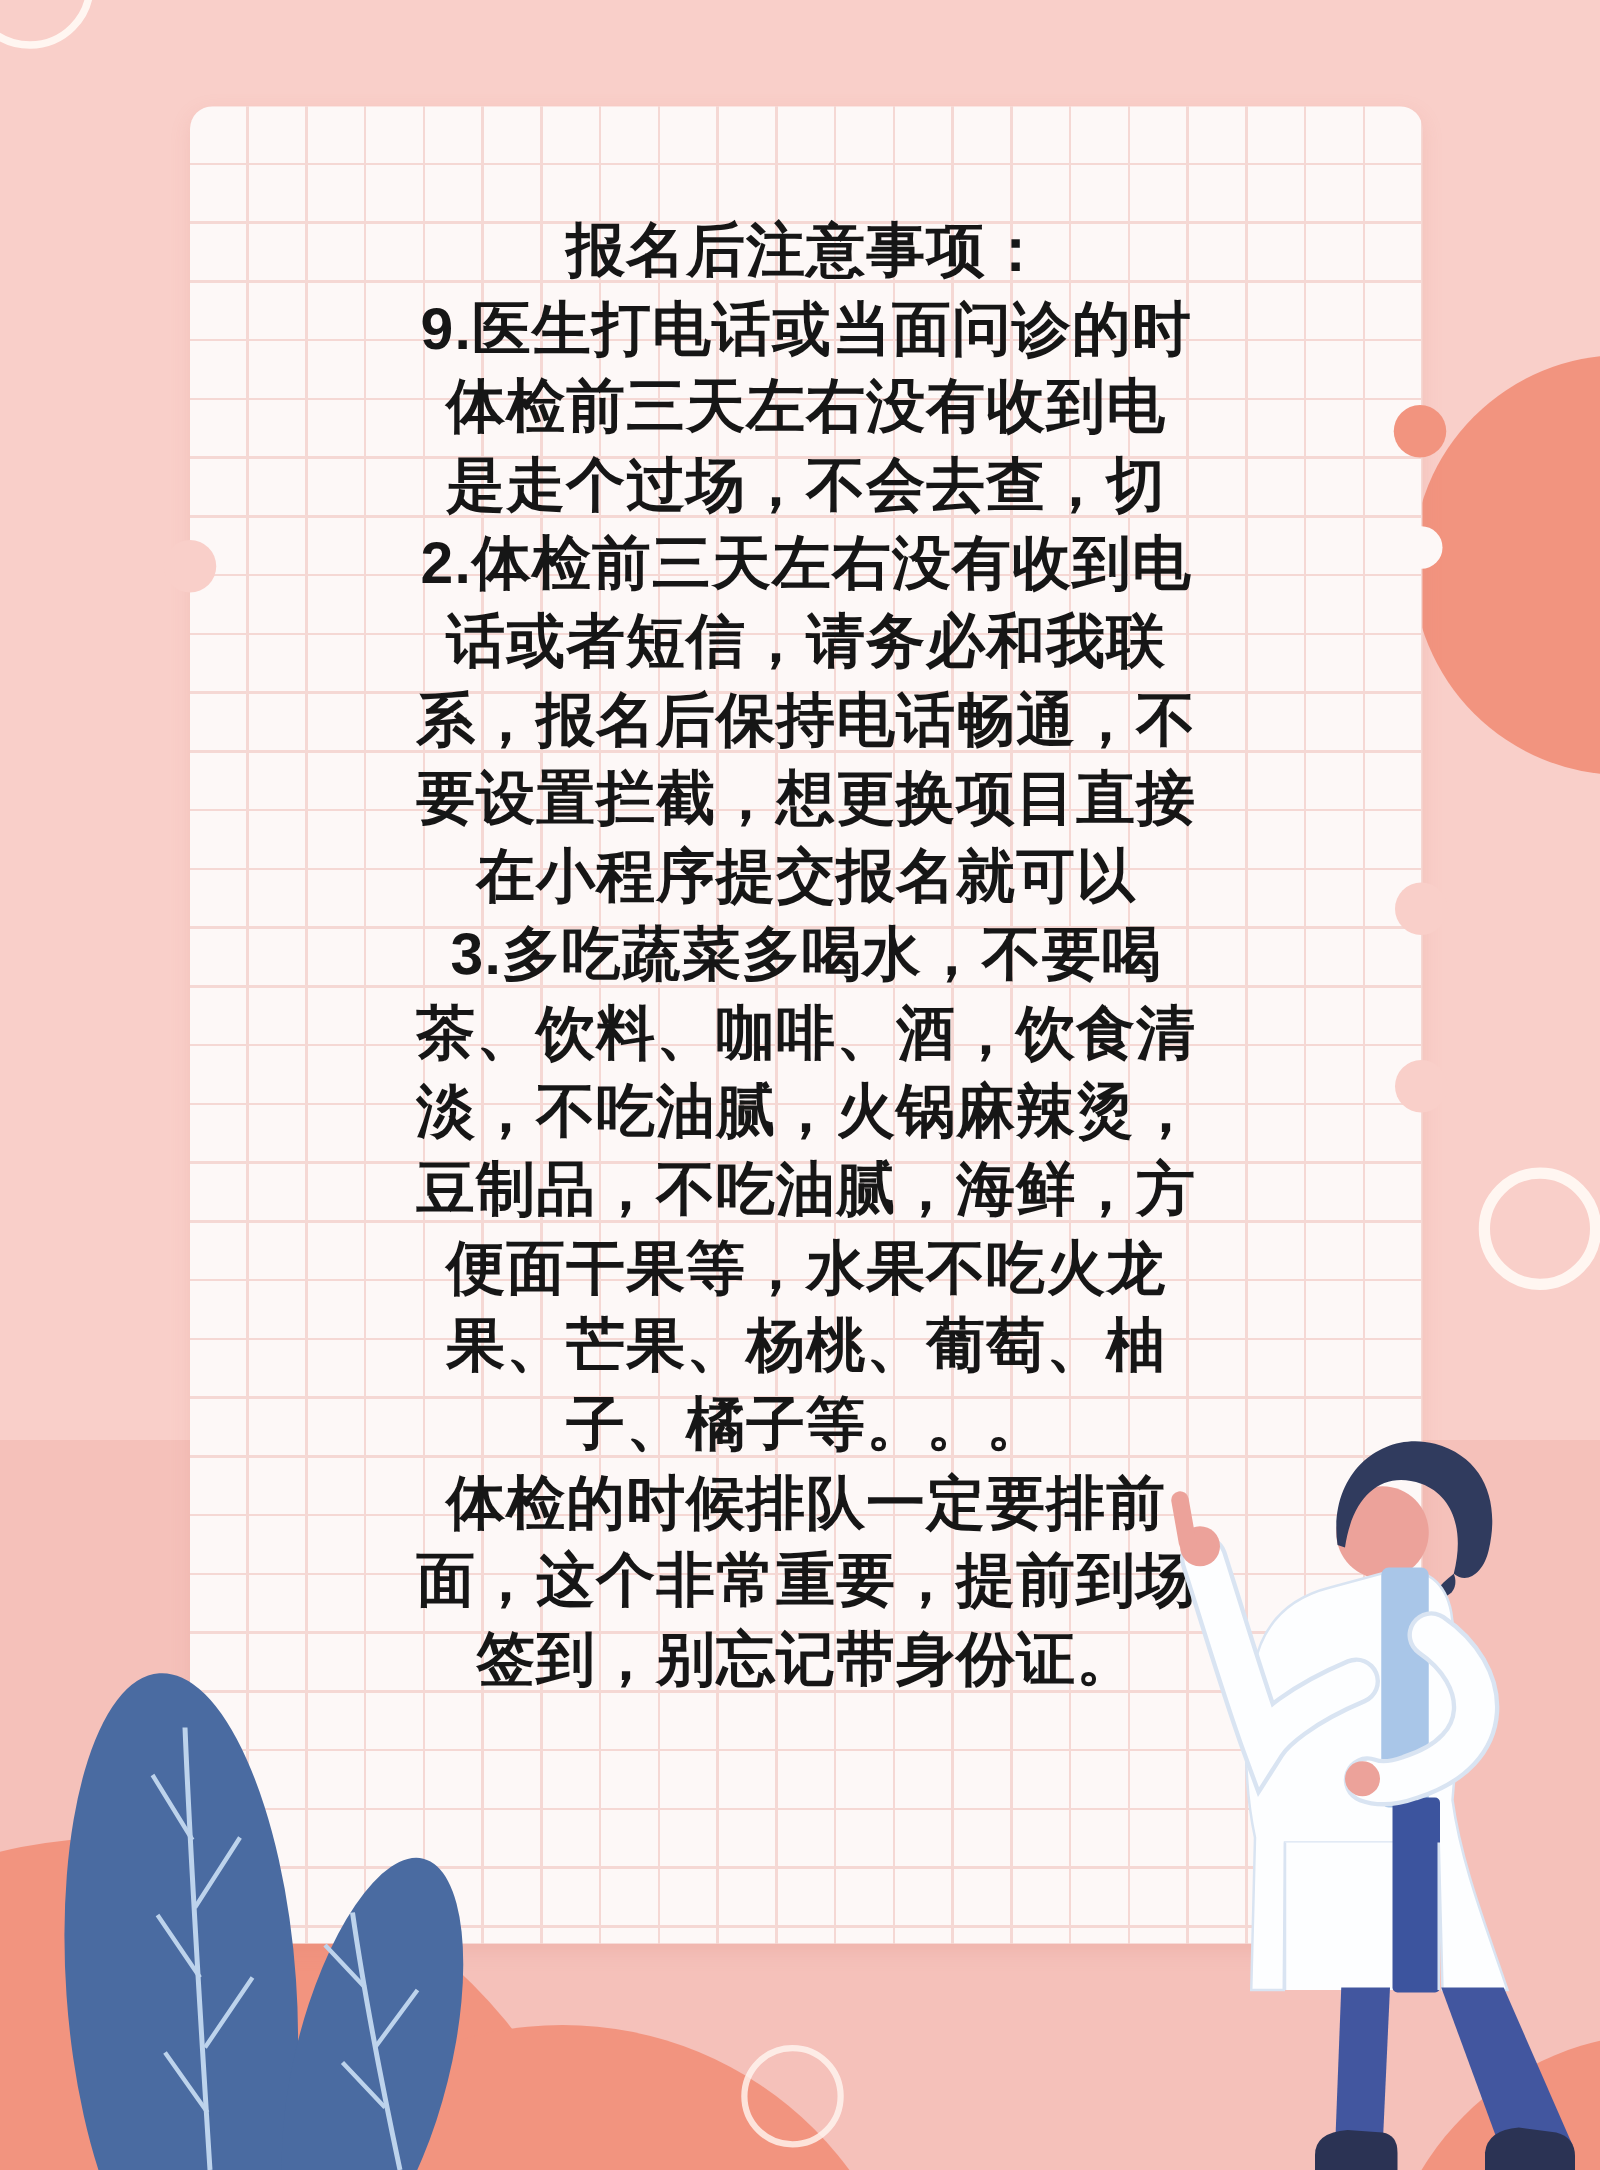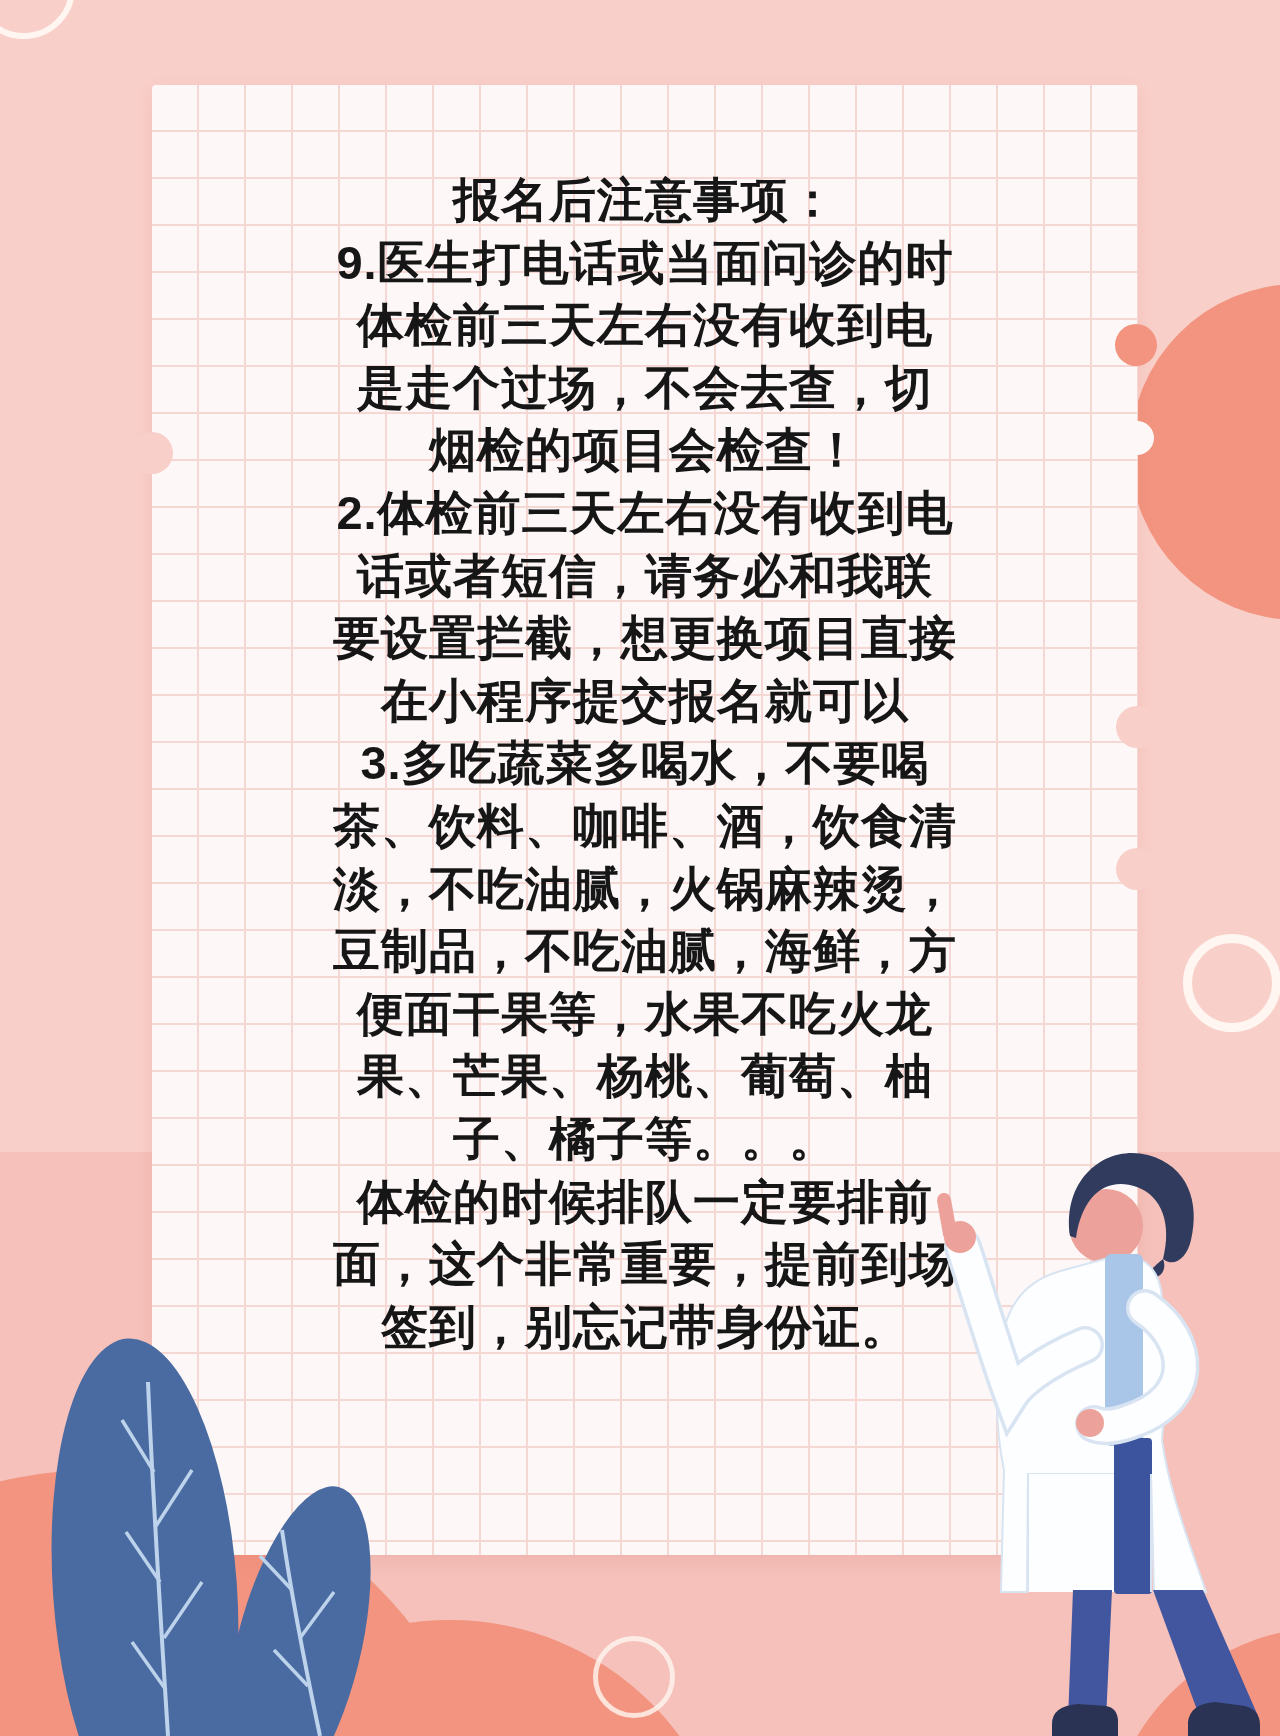--- a/index.html
+++ b/index.html
@@ -32,21 +32,21 @@
   .ring-tl{ left:-27px; top:-63px; width:90px; height:90px; border-width:6px;}
   .ring-mr{ left:1183px; top:934px; width:80px; height:80px; border-width:9px;}
   .ring-b { left:593px; top:1636px; width:72px; height:72px; border-width:5px; border-color:rgba(255,246,241,.8);}
   
   .card{
     left:152px; top:85px; width:986px; height:1470px;
     background:
       repeating-linear-gradient(to right, transparent 0 45px, var(--c-grid-line) 45px 47px),
       repeating-linear-gradient(to bottom, transparent 0 45px, var(--c-grid-line) 45px 47px),
       var(--c-card-bg);
-    border-radius:4px;
+    border-radius:18px;
     box-shadow:0 6px 16px rgba(214,128,118,.18);
   }
   .card-text{
     position:absolute; left:0; right:0; top:84px; text-align:center;
     color:var(--c-text); font-size:47px; font-weight:600; letter-spacing:1px;
   }
   .tline{ line-height:62.6px; white-space:nowrap;}
   
   .notch{ width:42px; height:42px;}
   .notch-left   { left:131px;  top:432px;  background:var(--c-bg-tile);}
@@ -71,23 +71,23 @@
   <div class="abs circle salmon-br"></div>
   <div class="abs circle ring ring-b"></div>
 
   <div class="abs card">
     <div class="card-text">
       <div class="tline">报名后注意事项：</div>
       <div>
           <div class="tline">9.医生打电话或当面问诊的时</div>
           <div class="tline">体检前三天左右没有收到电</div>
           <div class="tline">是走个过场，不会去查，切</div>
-          <div class="tline">烟检的项目会检查！</div>
           <div class="tline">2.体检前三天左右没有收到电</div>
           <div class="tline">话或者短信，请务必和我联</div>
+          <div class="tline">系，报名后保持电话畅通，不</div>
           <div class="tline">要设置拦截，想更换项目直接</div>
           <div class="tline">在小程序提交报名就可以</div>
           <div class="tline">3.多吃蔬菜多喝水，不要喝</div>
           <div class="tline">茶、饮料、咖啡、酒，饮食清</div>
           <div class="tline">淡，不吃油腻，火锅麻辣烫，</div>
           <div class="tline">豆制品，不吃油腻，海鲜，方</div>
           <div class="tline">便面干果等，水果不吃火龙</div>
           <div class="tline">果、芒果、杨桃、葡萄、柚</div>
           <div class="tline">子、橘子等。。。</div>
           <div class="tline">体检的时候排队一定要排前</div>

